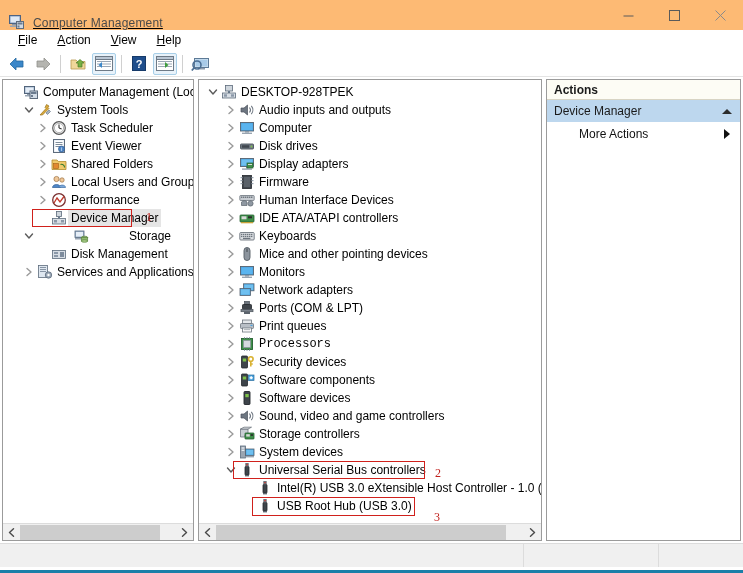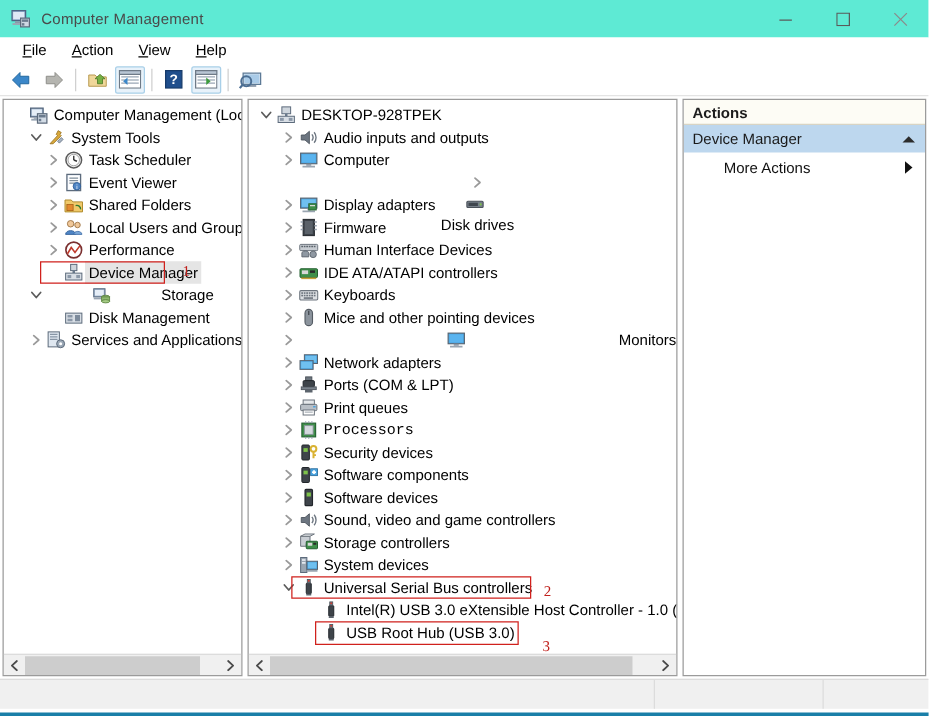--- a/index.html
+++ b/index.html
@@ -14,22 +14,22 @@
     position: relative;
     width: 743px; height: 573px;
     background: #ffffff;
     border-bottom: 3px solid #1a7fa8;
     overflow: hidden;
   }
 
   
   .titlebar {
     position: absolute; left: 0; top: 0; width: 743px; height: 30px;
-    background: #5eead4;
-    display: flex; align-items: center;
+    background: #fdba74;
+    display: flex; align-items: flex-end; text-decoration: underline;
   }
   .title-icon { width: 16px; height: 16px; margin-left: 9px; margin-right: 8px; position: relative; flex: none; }
   .title-text {
     font-size: 12px; color: #4a4a4a; letter-spacing: .2px;
     white-space: nowrap;
   }
   .wincontrols { position: absolute; right: 0; top: 0; height: 30px; display: flex; }
   .winbtn {
     width: 46px; height: 30px; display: flex; align-items: center; justify-content: center;
     color: #6d6d6d; font-size: 12px; line-height: 1;
@@ -438,21 +438,21 @@
             </svg>
           </span>
           <span class="ico"><svg width="16" height="16" viewBox="0 0 16 16">
               <rect x="1.5" y="2.5" width="13" height="8.5" fill="#4aa3df" stroke="#56626f" stroke-width="0.9"></rect>
               <rect x="2.5" y="3.5" width="11" height="6.5" fill="#5ab4ef"></rect>
               <rect x="6" y="11" width="4" height="1.6" fill="#8c98a5"></rect>
               <rect x="3" y="12.6" width="10" height="1.4" fill="#9aa5b1"></rect>
             </svg></span>
           <span class="lbl">Computer</span>
         </div>
-        <div class="row" style="padding-left: 24px; flex-direction: column;">
+        <div class="row" style="padding-left: 24px;">
           <span class="twisty">
             <svg width="10" height="10" viewBox="0 0 10 10">
               <path d="M3 1.5 L7 5 L3 8.5" fill="none" stroke="#9a9a9a" stroke-width="1.4" stroke-linecap="round" stroke-linejoin="round"></path>
             </svg>
           </span>
           <span class="ico"><svg width="16" height="16" viewBox="0 0 16 16">
               <rect x="1.5" y="6" width="13" height="5" rx="0.8" fill="#767f89" stroke="#4b525a" stroke-width="0.9"></rect>
               <rect x="2.8" y="7.2" width="7.5" height="2.6" fill="#3f464e"></rect>
               <circle cx="12.5" cy="8.5" r="0.9" fill="#7ec24a"></circle>
             </svg></span>
@@ -554,21 +554,21 @@
             <svg width="10" height="10" viewBox="0 0 10 10">
               <path d="M3 1.5 L7 5 L3 8.5" fill="none" stroke="#9a9a9a" stroke-width="1.4" stroke-linecap="round" stroke-linejoin="round"></path>
             </svg>
           </span>
           <span class="ico"><svg width="16" height="16" viewBox="0 0 16 16">
               <rect x="5" y="1.5" width="6" height="13" rx="3" fill="#8c949d" stroke="#545b63" stroke-width="0.9"></rect>
               <line x1="8" y1="2.5" x2="8" y2="6" stroke="#3e444a" stroke-width="1"></line>
             </svg></span>
           <span class="lbl">Mice and other pointing devices</span>
         </div>
-        <div class="row" style="padding-left: 24px; justify-content: space-between;">
+        <div class="row" style="padding-left: 24px;">
           <span class="twisty">
             <svg width="10" height="10" viewBox="0 0 10 10">
               <path d="M3 1.5 L7 5 L3 8.5" fill="none" stroke="#9a9a9a" stroke-width="1.4" stroke-linecap="round" stroke-linejoin="round"></path>
             </svg>
           </span>
           <span class="ico"><svg width="16" height="16" viewBox="0 0 16 16">
               <rect x="1.5" y="2.5" width="13" height="8.5" fill="#4aa3df" stroke="#56626f" stroke-width="0.9"></rect>
               <rect x="2.5" y="3.5" width="11" height="6.5" fill="#5ab4ef"></rect>
               <rect x="6" y="11" width="4" height="1.6" fill="#8c98a5"></rect>
               <rect x="3" y="12.6" width="10" height="1.4" fill="#9aa5b1"></rect>

